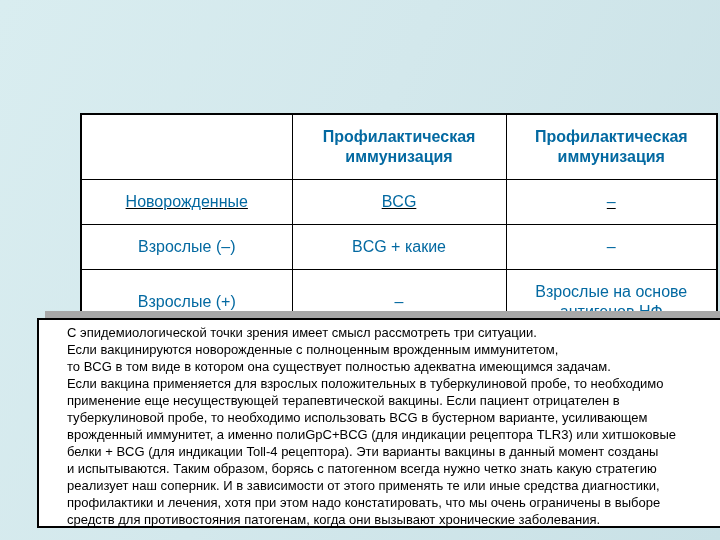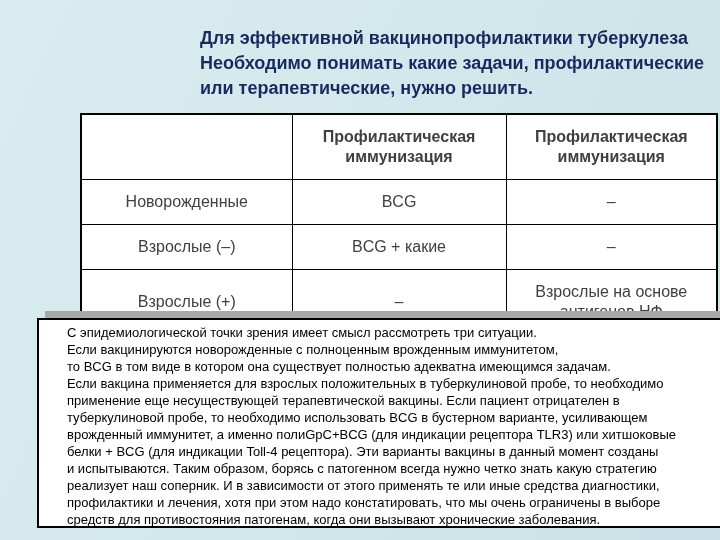--- a/index.html
+++ b/index.html
@@ -31,27 +31,27 @@
     table-layout: fixed;
     background: #ffffff;
     border: 2px solid #000000;
   }
   .vaccine-table td, .vaccine-table th {
     border: 1px solid #000000;
     text-align: center;
     vertical-align: middle;
     font-size: 16px;
     line-height: 20px;
-    color: #404040;
+    color: #0369a1;
     padding: 12px 8px;
   }
   .vaccine-table th { font-weight: bold; }
   .vaccine-table td { font-weight: normal; }
   .vaccine-table tr.header-row { height: 62px; }
-  .vaccine-table tr.row-1 { height: 36px; }
+  .vaccine-table tr.row-1 { height: 36px; text-decoration: underline; }
   .vaccine-table tr.row-2 { height: 36px; }
   .vaccine-table tr.row-3 { height: 51px; }
   .note-shadow {
     position: absolute;
     left: 45px;
     top: 311px;
     width: 675px;
     height: 210px;
     background: #a8a8a8;
   }
@@ -74,23 +74,20 @@
     font-size: 13px;
     line-height: 17px;
     white-space: pre-line;
   }
 </style>
 </head>
 <body>
 
 <div class="slide">
 
-  <div class="title">Для эффективной вакцинопрофилактики туберкулеза
-Необходимо понимать какие задачи, профилактические
-или терапевтические, нужно решить.</div>
 
   <table class="vaccine-table">
     <colgroup>
       <col style="width:211px">
       <col style="width:214px">
       <col style="width:211px">
     </colgroup>
     <tbody>
         <tr class="header-row">
       <td></td>

